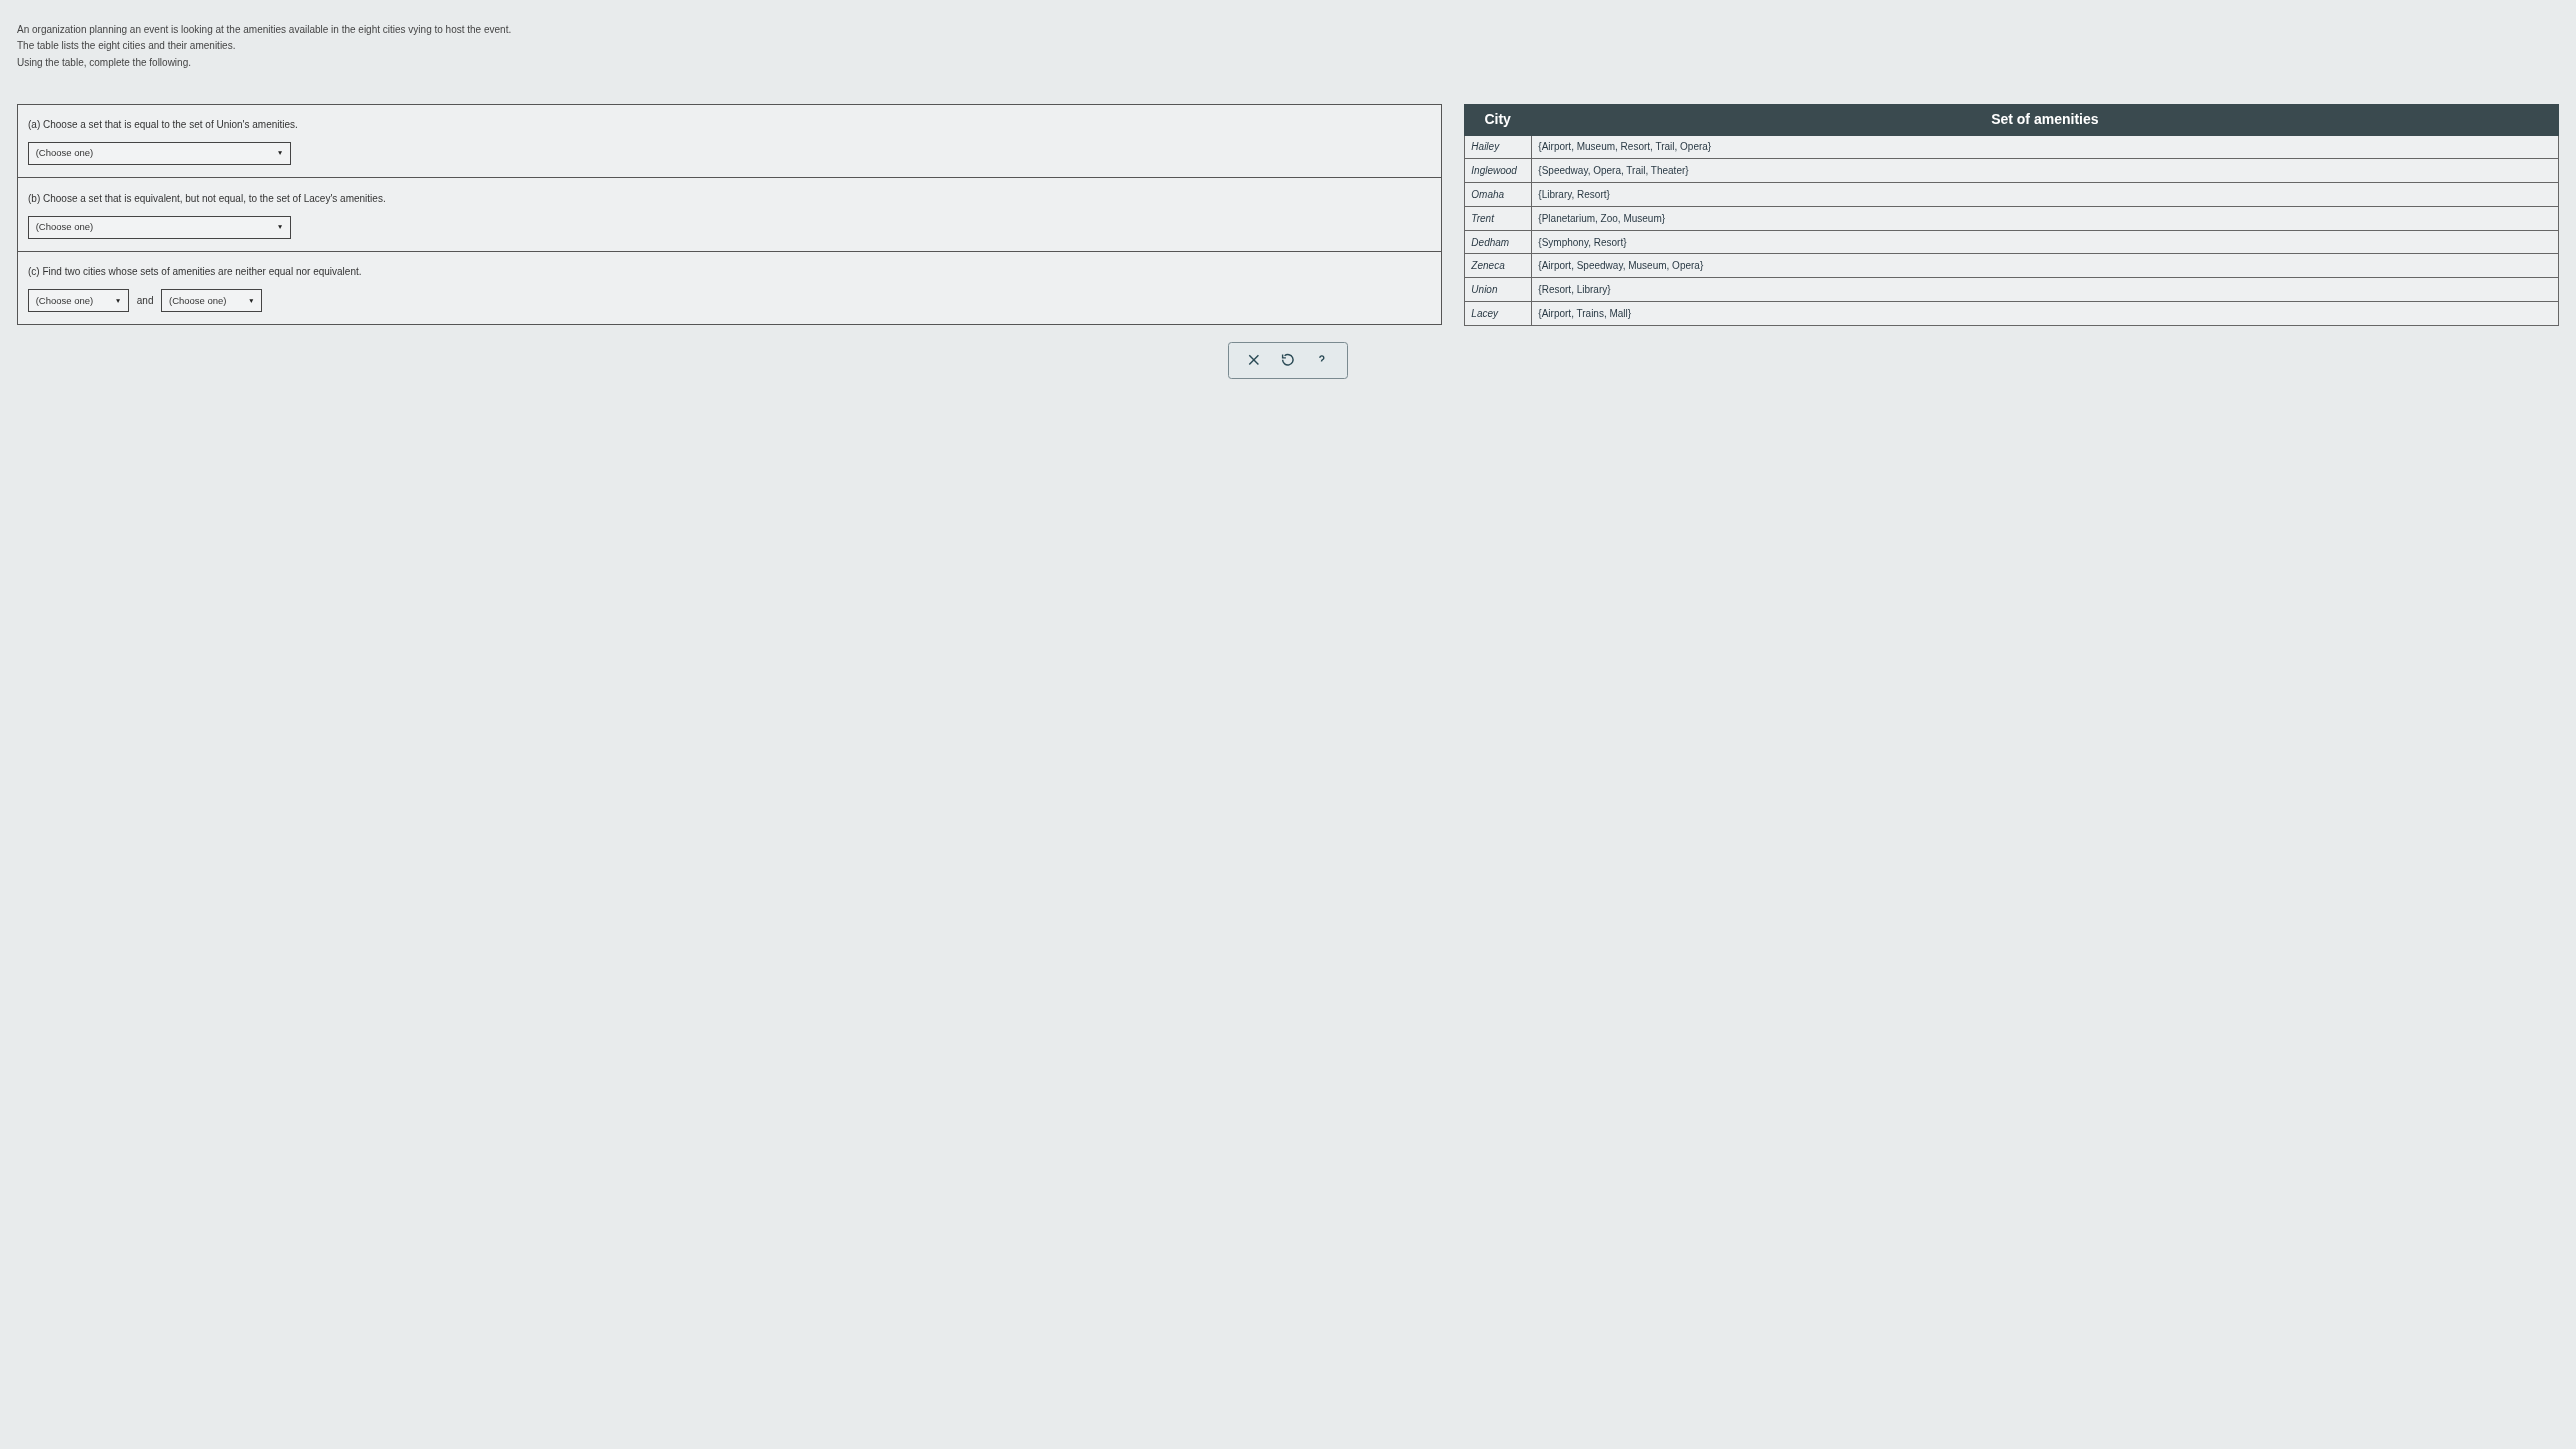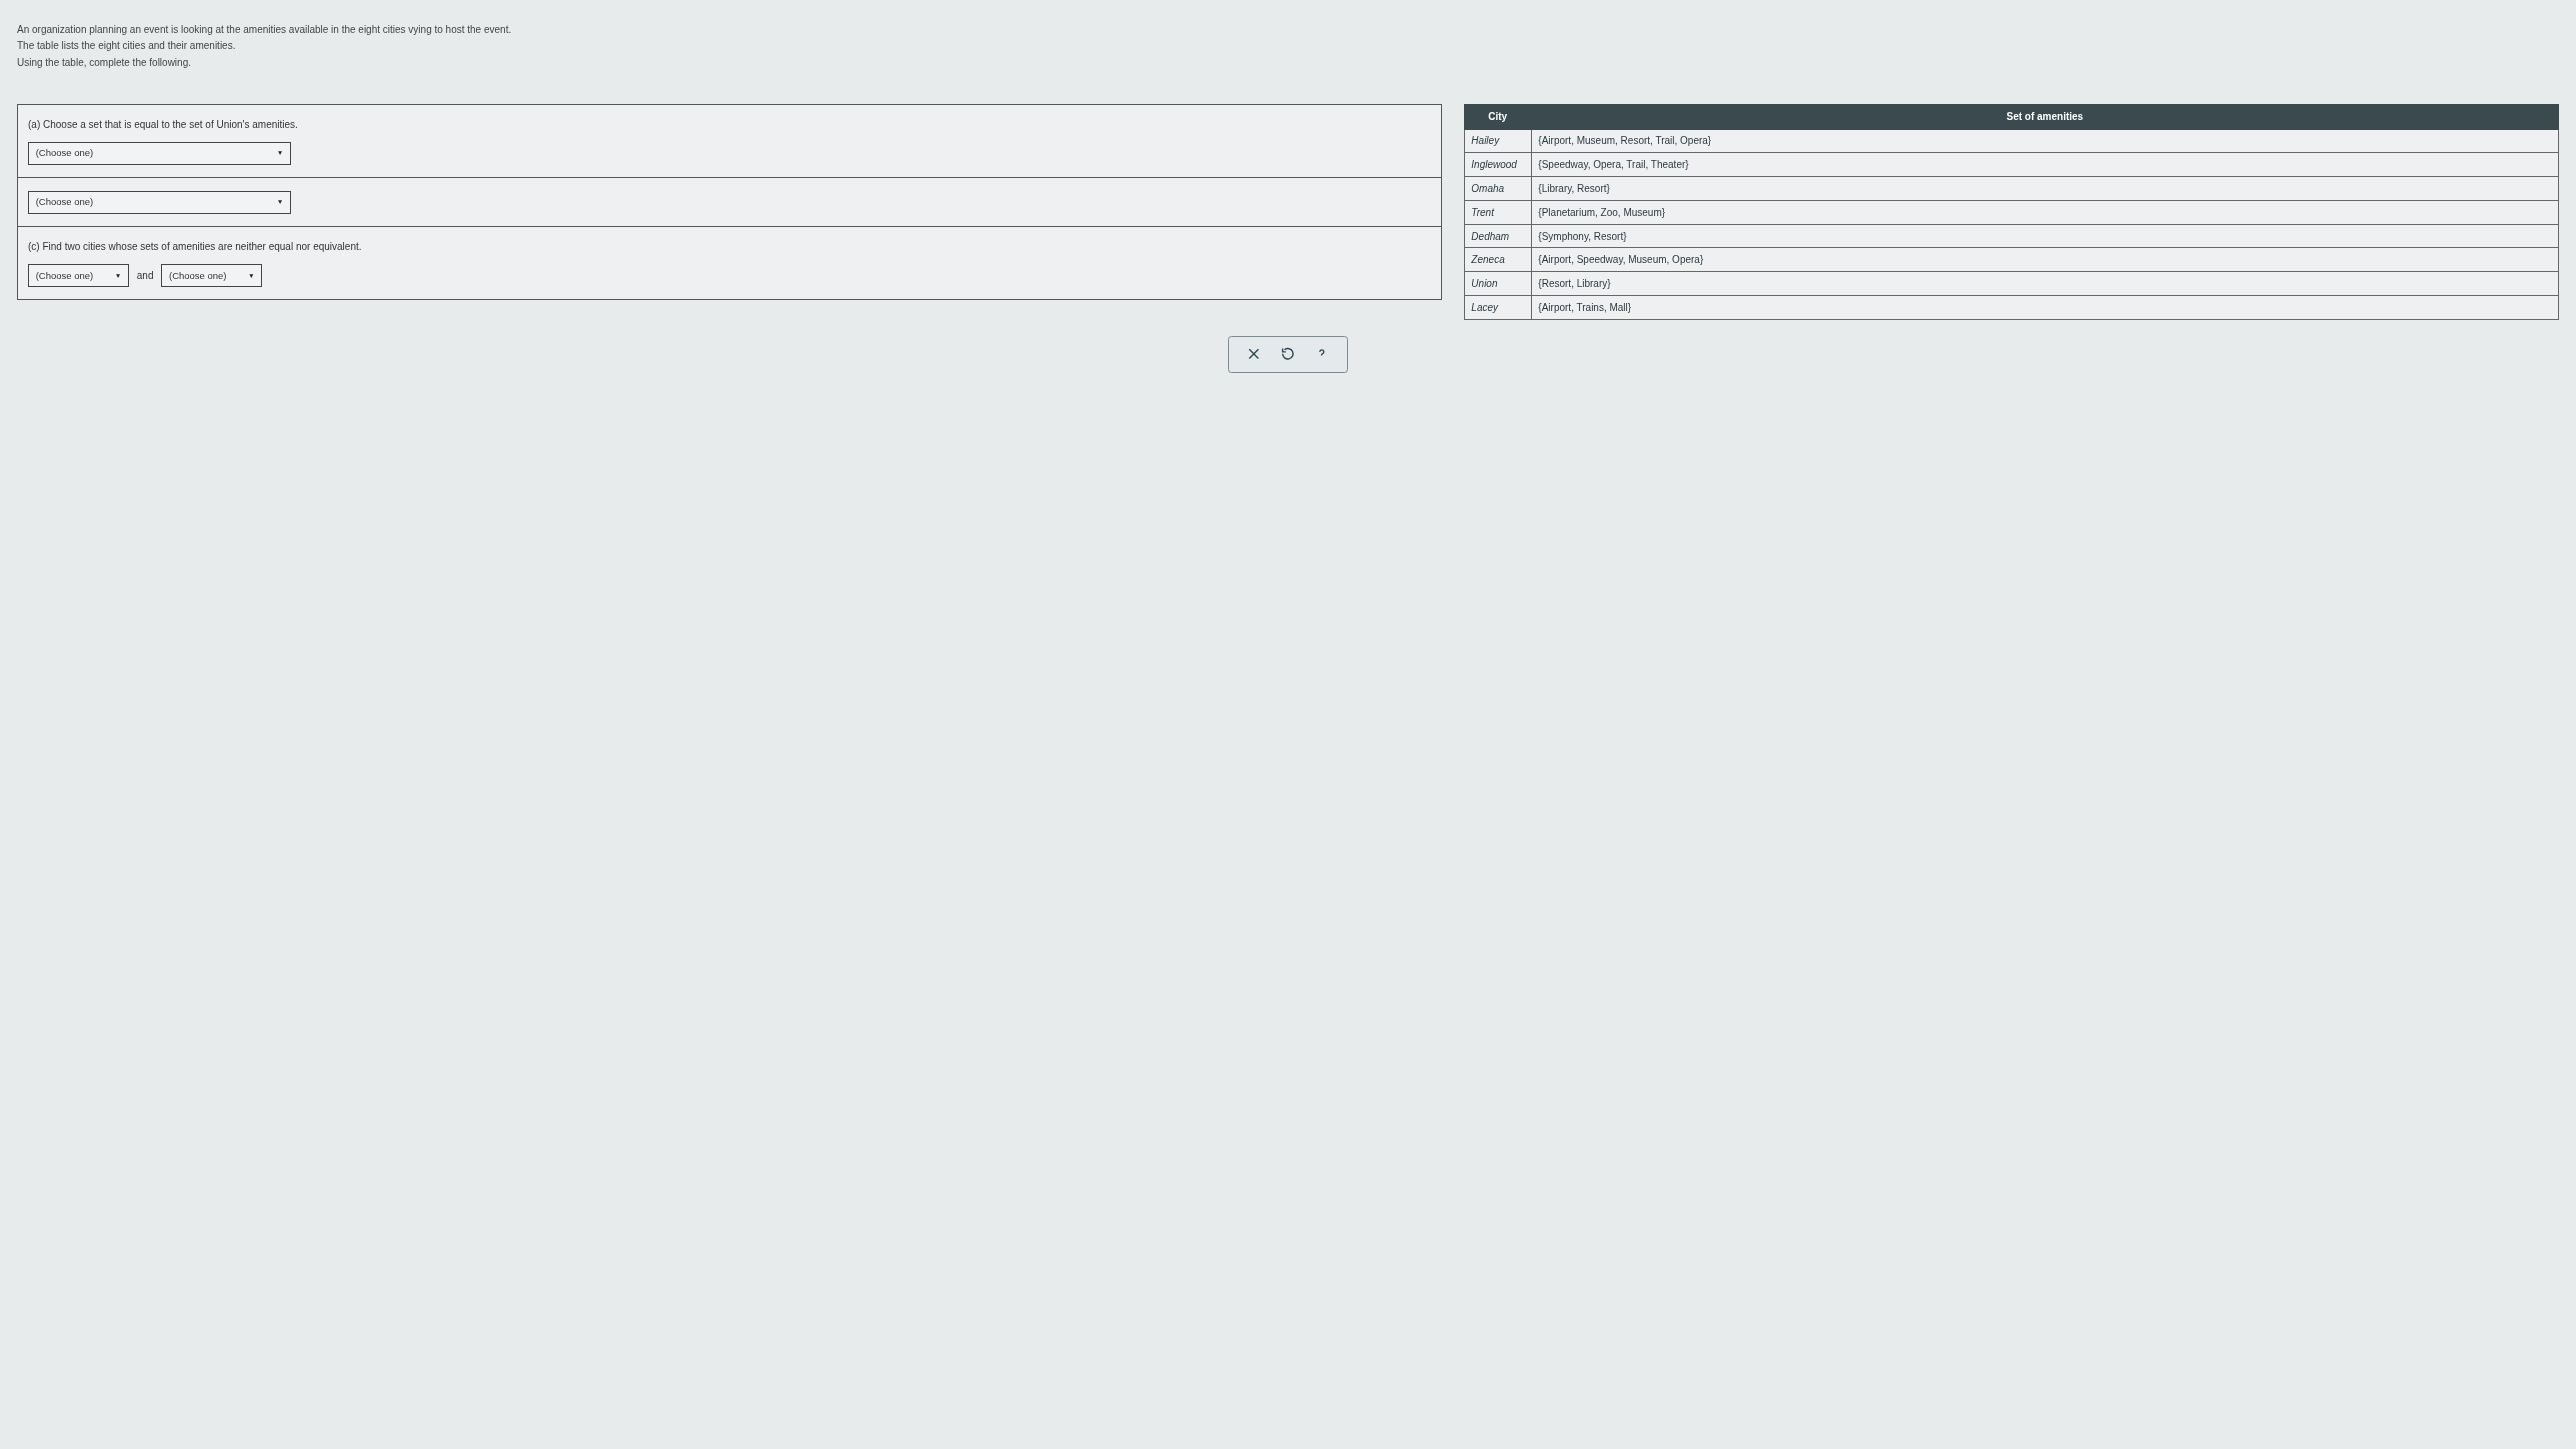--- a/index.html
+++ b/index.html
@@ -65,21 +65,21 @@
       background: #eef0f1;
       min-width: 302px;
     }
     .data-table th {
       background: #3a4a4f;
       color: #fff;
       font-weight: bold;
       text-align: center;
       padding: 4.5px 6.7px;
       border: 0.6px solid #3a4a4f;
-      font-size: 10px;
+      font-size: 14px;
     }
     .data-table td {
       border: 0.6px solid #666;
       padding: 3.9px 6.7px;
       color: #2a3a45;
       font-size: 10px;
     }
     .data-table td:first-child { width: 67px; }
     .toolbar {
       margin-top: 15.7px;
@@ -124,20 +124,21 @@
       <div class="question-text">(a)  Choose a set that is equal to the set of Union's amenities.</div>
       <div class="select-row">
         <div class="fake-select wide">
           <span>(Choose one)</span>
           <span class="caret">▼</span>
         </div>
       </div>
     </div>
 
     <div class="question-block">
+      <div class="question-text">(b)  Choose a set that is equivalent, but not equal, to the set of Lacey's amenities.</div>
       <div class="select-row">
         <div class="fake-select wide">
           <span>(Choose one)</span>
           <span class="caret">▼</span>
         </div>
       </div>
     </div>
 
     <div class="question-block">
       <div class="question-text">(c)  Find two cities whose sets of amenities are neither equal nor equivalent.</div>

